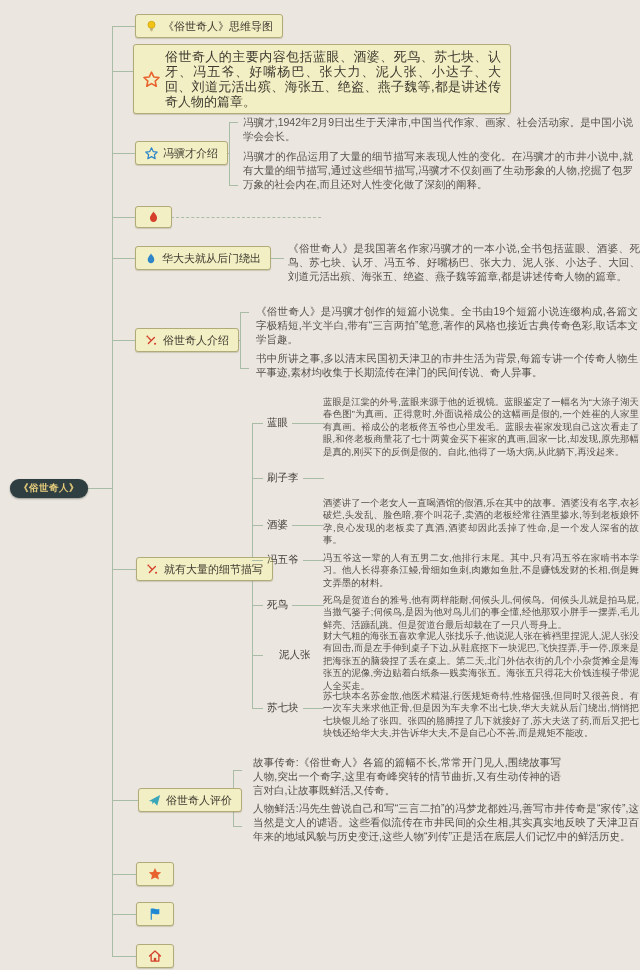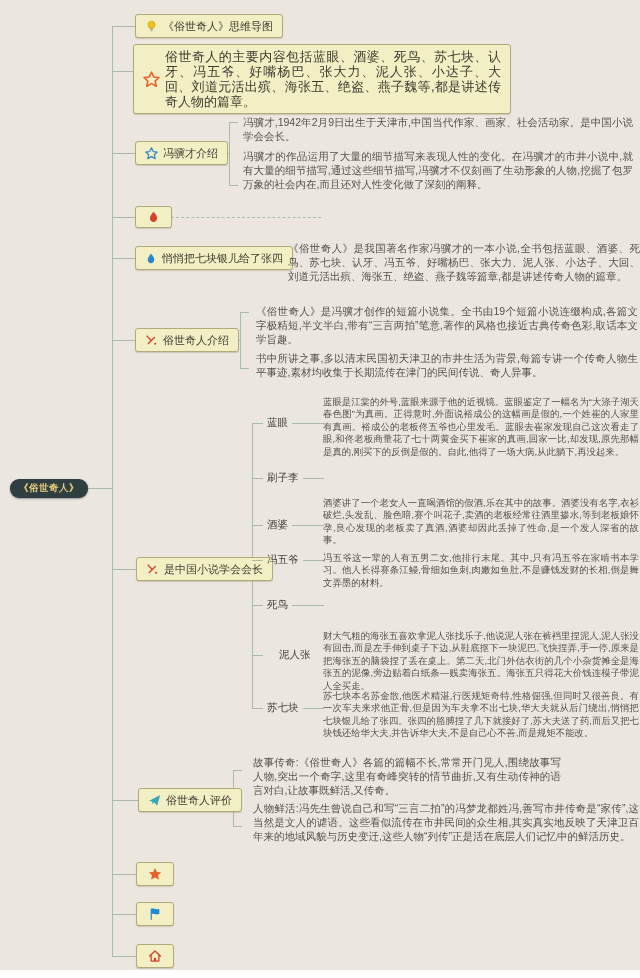--- a/index.html
+++ b/index.html
@@ -83,21 +83,21 @@
   <div class="node" style="left:135px;top:206px;padding:3px 11px;">
     <svg width="13" height="14" viewBox="0 0 12 12">
         <path d="M6 0.8 C6.4 2.6 9.3 4 9.3 6.9 C9.3 9 7.8 10.7 6 10.7 C4.2 10.7 2.7 9 2.7 6.9 C2.7 5.4 3.6 4.6 4.2 3.4 C4.7 2.5 5.8 2.2 6 0.8 Z" fill="#d4402a"></path>
       </svg>
   </div>
 
   <div class="node" style="left:135px;top:246px;">
     <svg width="12" height="13" viewBox="0 0 12 12">
         <path d="M6 0.8 C6.4 2.6 9.3 4 9.3 6.9 C9.3 9 7.8 10.7 6 10.7 C4.2 10.7 2.7 9 2.7 6.9 C2.7 5.4 3.6 4.6 4.2 3.4 C4.7 2.5 5.8 2.2 6 0.8 Z" fill="#2e86c8"></path>
       </svg>
-    <span>悄悄把七块银儿给了张四</span>
+    <span>华大夫就从后门绕出</span>
   </div>
 
   <div class="node" style="left:135px;top:328px;justify-content:center;">
     <svg width="13" height="13" viewBox="0 0 12 12">
         <g stroke="#d4402a" stroke-width="1.2" stroke-linecap="round">
           <line x1="3.1" y1="8.8" x2="8.7" y2="3.2"></line>
           <line x1="3.3" y1="3.5" x2="5.5" y2="5.7"></line>
         </g>
         <circle cx="9.3" cy="9" r="1" fill="#d4402a"></circle>
         <circle cx="2.2" cy="2.3" r="0.9" fill="#d4402a"></circle>
@@ -107,21 +107,21 @@
 
   <div class="node" style="left:136px;top:557px;">
     <svg width="13" height="13" viewBox="0 0 12 12">
         <g stroke="#d4402a" stroke-width="1.2" stroke-linecap="round">
           <line x1="3.1" y1="8.8" x2="8.7" y2="3.2"></line>
           <line x1="3.3" y1="3.5" x2="5.5" y2="5.7"></line>
         </g>
         <circle cx="9.3" cy="9" r="1" fill="#d4402a"></circle>
         <circle cx="2.2" cy="2.3" r="0.9" fill="#d4402a"></circle>
       </svg>
-    <span>是中国小说学会会长</span>
+    <span>就有大量的细节描写</span>
   </div>
 
   <div class="node" style="left:138px;top:788px;">
     <svg width="13" height="13" viewBox="0 0 12 12">
         <path d="M0.8 6.4 L11.2 1 L8.5 10.9 L5.6 7.7 L3.9 9.4 L3.9 6.9 Z" fill="#3aa6b9"></path>
       </svg>
     <span>俗世奇人评价</span>
   </div>
 
   <div class="node" style="left:136px;top:862px;padding:4px 11px;">
@@ -184,17 +184,18 @@
     </div>
   <div class="subrow" style="top:700px;">
       <span class="tick"></span>
       <span class="lbl">苏七块</span>
       <span class="grow"></span>
     </div>
 
   <div class="subdetail" style="top:396px;">蓝眼是江棠的外号,蓝眼来源于他的近视镜。蓝眼鉴定了一幅名为“大涤子湖天春色图”为真画。正得意时,外面说裕成公的这幅画是假的,一个姓崔的人家里有真画。裕成公的老板佟五爷也心里发毛。蓝眼去崔家发现自己这次看走了眼,和佟老板商量花了七十两黄金买下崔家的真画,回家一比,却发现,原先那幅是真的,刚买下的反倒是假的。自此,他得了一场大病,从此躺下,再没起来。</div>
   <div class="subdetail" style="top:478px;margin-top:19px;">酒婆讲了一个老女人一直喝酒馆的假酒,乐在其中的故事。酒婆没有名字,衣衫破烂,头发乱、脸色暗,赛个叫花子,卖酒的老板经常往酒里掺水,等到老板娘怀孕,良心发现的老板卖了真酒,酒婆却因此丢掉了性命,是一个发人深省的故事。</div>
   <div class="subdetail" style="top:552px;">冯五爷这一辈的人有五男二女,他排行末尾。其中,只有冯五爷在家啃书本学习。他人长得赛条江鳗,骨细如鱼刺,肉嫩如鱼肚,不是赚钱发财的长相,倒是舞文弄墨的材料。</div>
+  <div class="subdetail" style="top:594px;">死鸟是贺道台的雅号,他有两样能耐,伺候头儿,伺候鸟。伺候头儿就是拍马屁,当撒气篓子;伺候鸟,是因为他对鸟儿们的事全懂,经他那双小胖手一摆弄,毛儿鲜亮、活蹦乱跳。但是贺道台最后却栽在了一只八哥身上。</div>
   <div class="subdetail" style="top:630px;">财大气粗的海张五喜欢拿泥人张找乐子,他说泥人张在裤裆里捏泥人,泥人张没有回击,而是左手伸到桌子下边,从鞋底抠下一块泥巴,飞快捏弄,手一停,原来是把海张五的脑袋捏了丢在桌上。第二天,北门外估衣街的几个小杂货摊全是海张五的泥像,旁边贴着白纸条—贱卖海张五。海张五只得花大价钱连模子带泥人全买走。</div>
   <div class="subdetail" style="top:690px;">苏七块本名苏金散,他医术精湛,行医规矩奇特,性格倔强,但同时又很善良。有一次车夫来求他正骨,但是因为车夫拿不出七块,华大夫就从后门绕出,悄悄把七块银儿给了张四。张四的胳膊捏了几下就接好了,苏大夫送了药,而后又把七块钱还给华大夫,并告诉华大夫,不是自己心不善,而是规矩不能改。</div>
 
   <div class="strip"></div>
 </div>
 
 </body></html>

